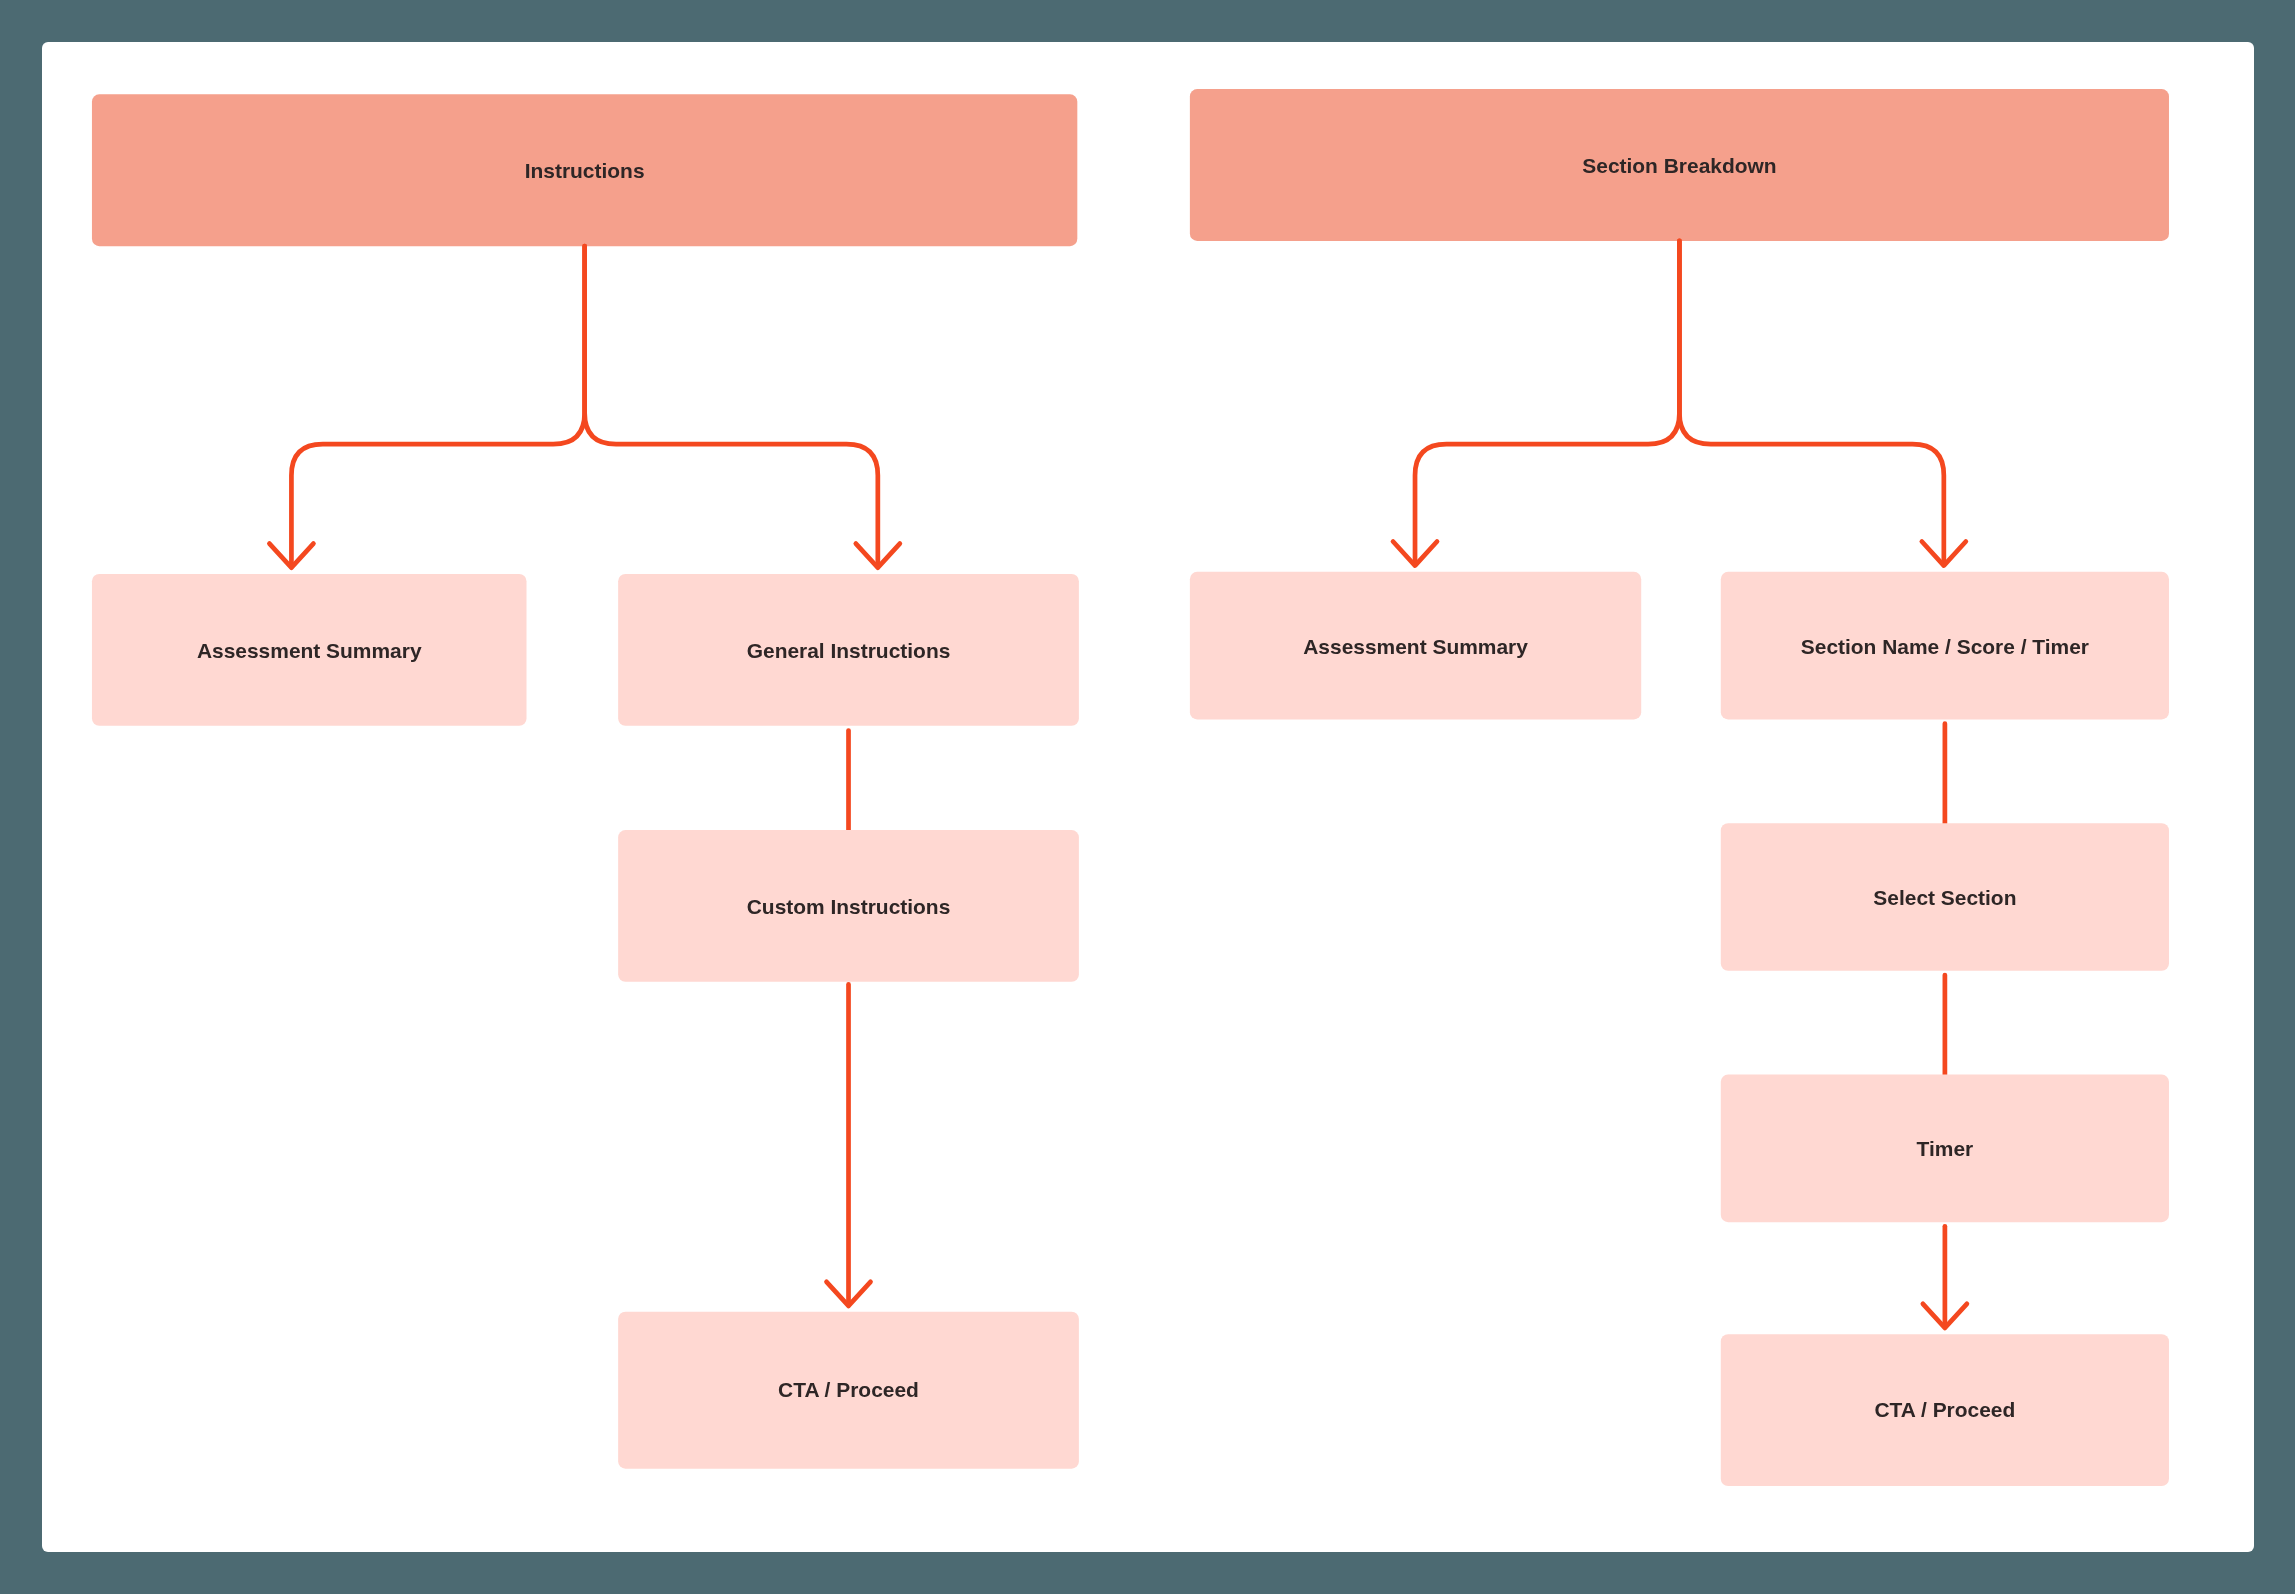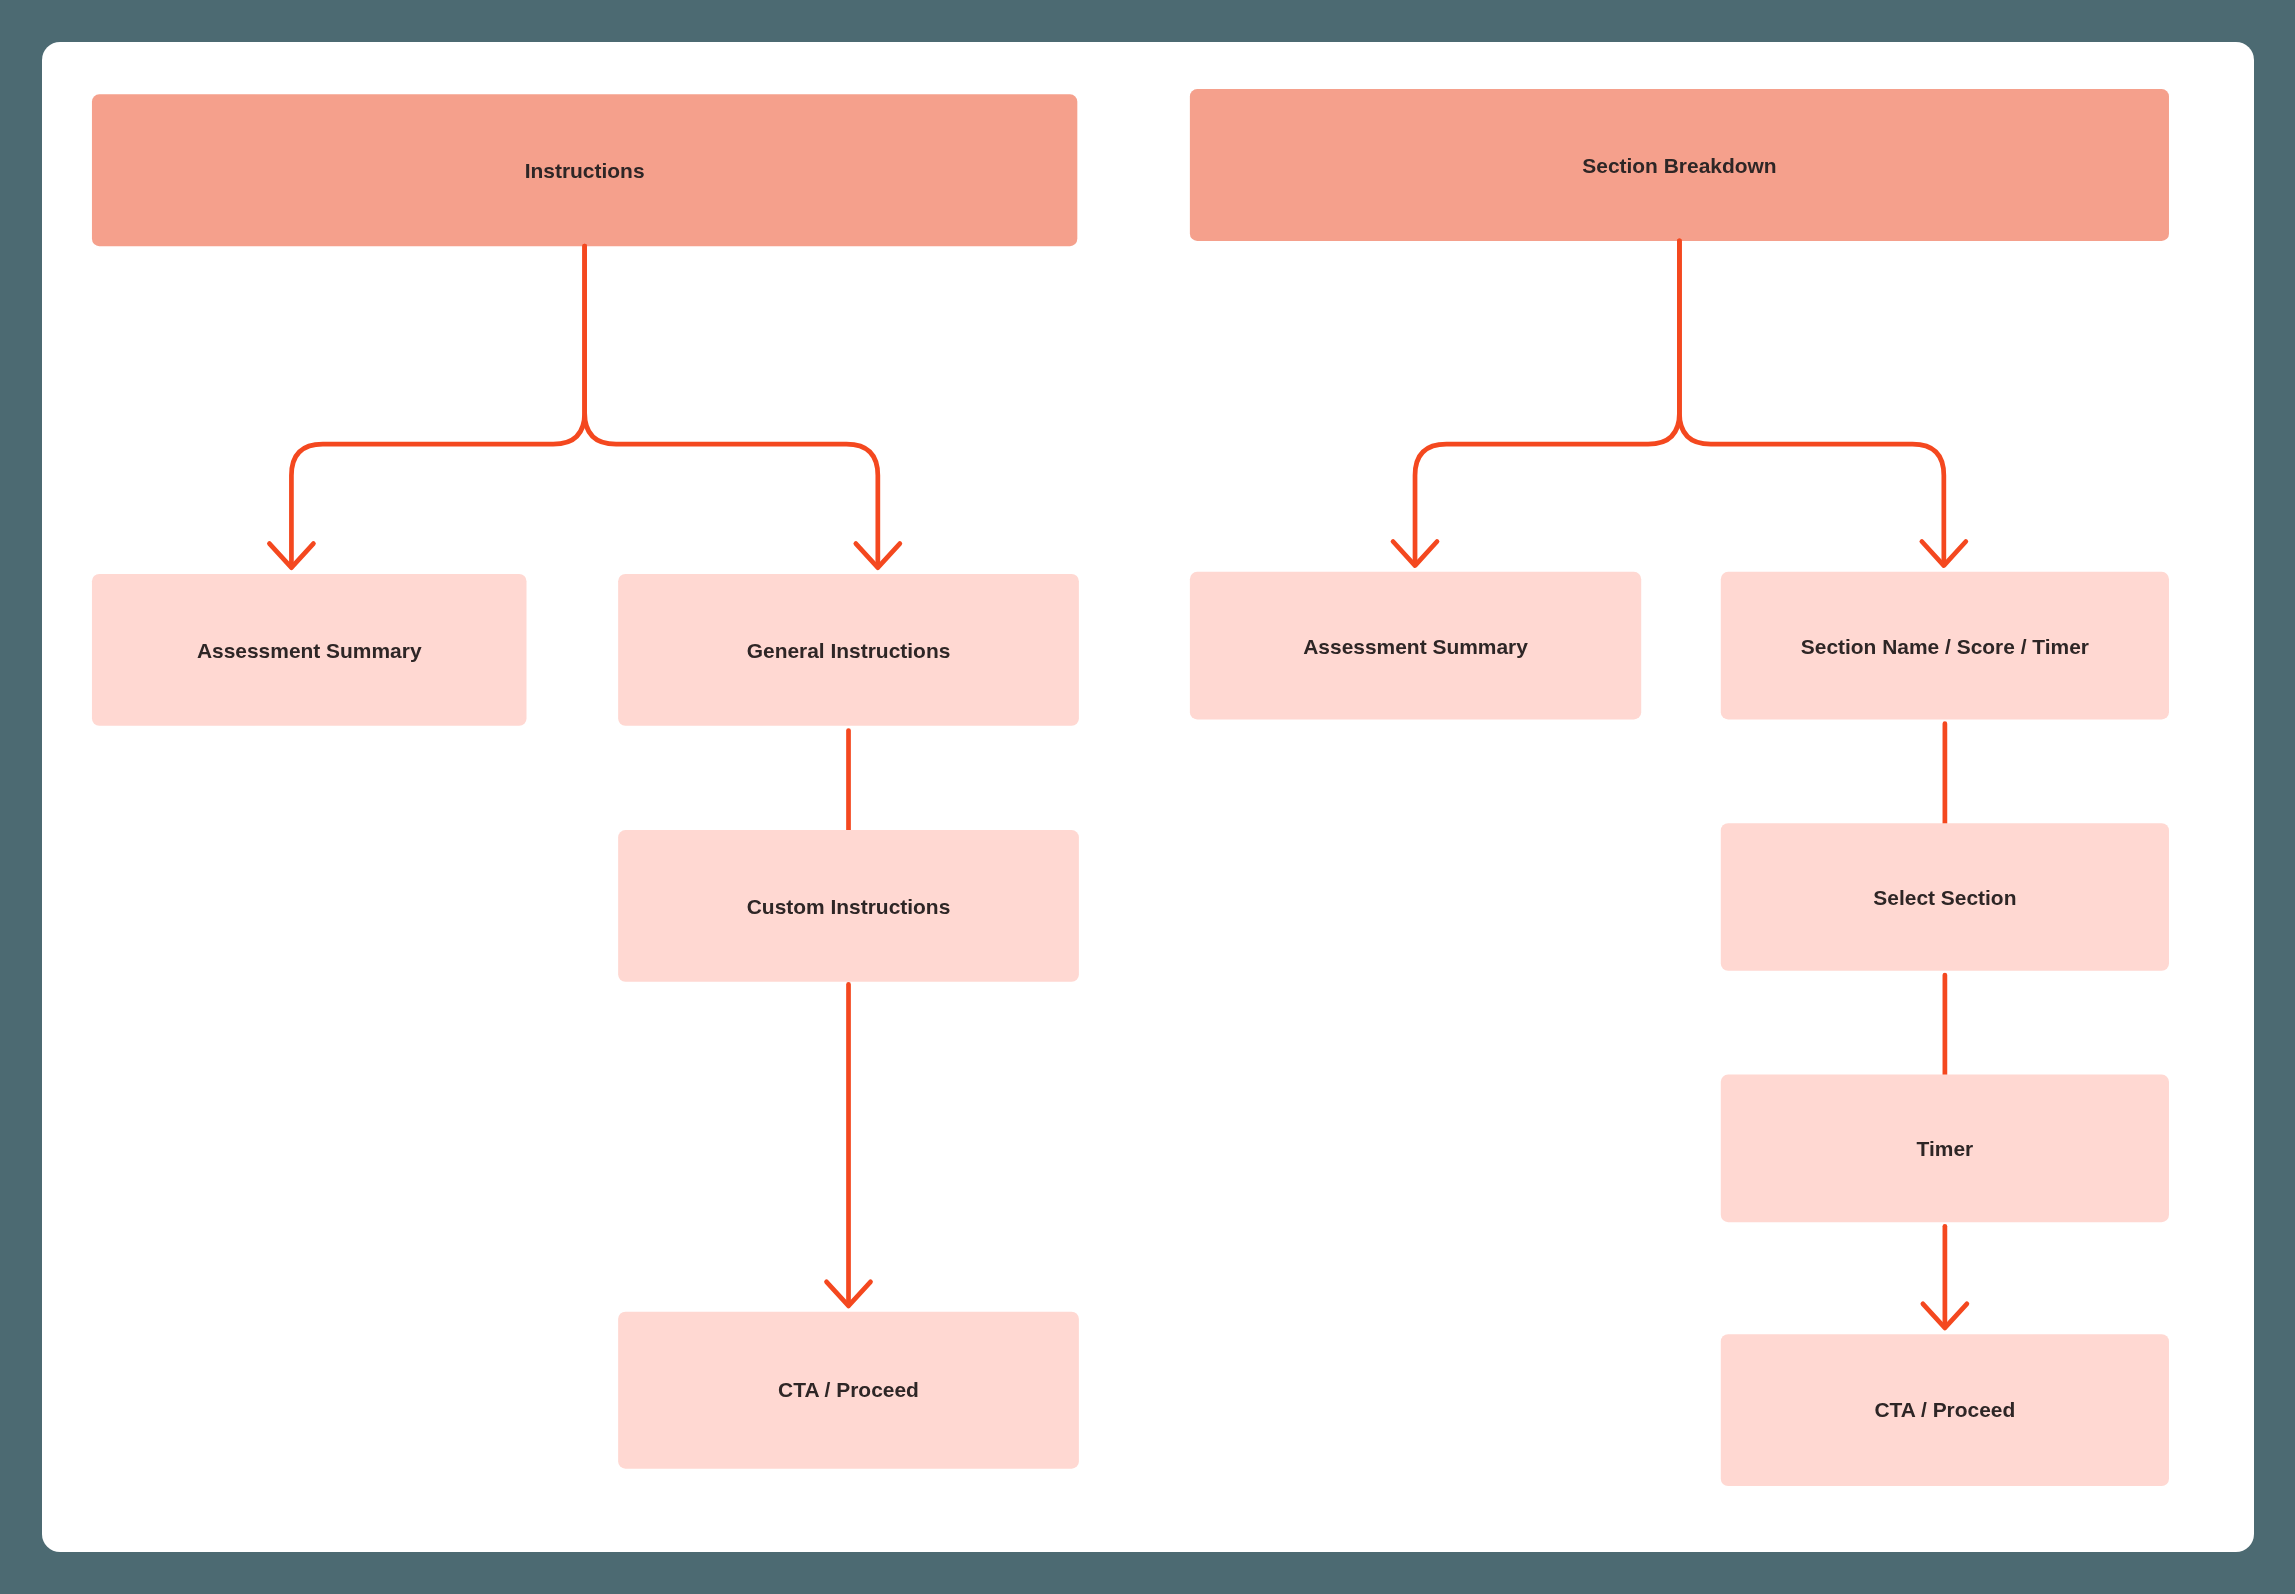--- a/index.html
+++ b/index.html
@@ -19,21 +19,21 @@
     height: 1595px;
     background: #4c6a72;
   }
   #canvas {
     position: absolute;
     left: 42px;
     top: 42px;
     width: 2212px;
     height: 1510px;
     background: #ffffff;
-    border-radius: 18px;
+    border-radius: 6px;
     overflow: hidden;
   }
   #flow {
     position: absolute;
     left: 0;
     top: 0;
     width: 2212px;
     height: 1510px;
     display: block;
   }

